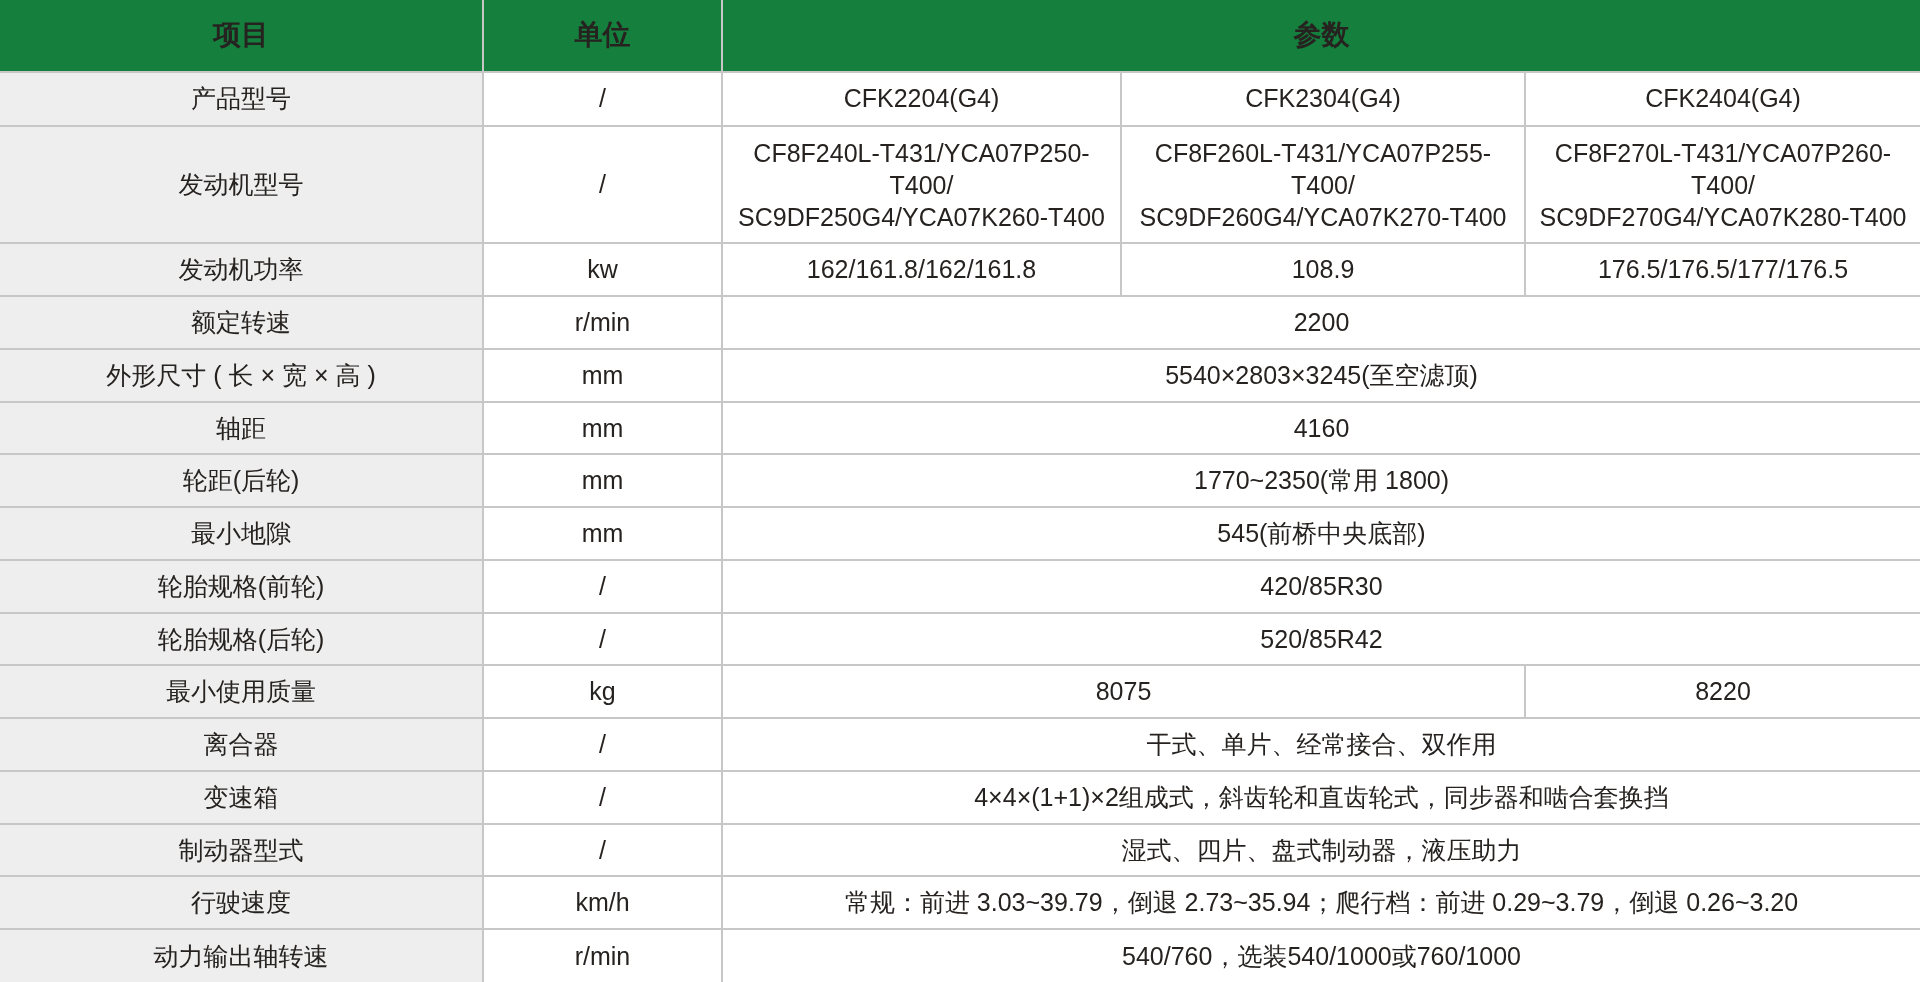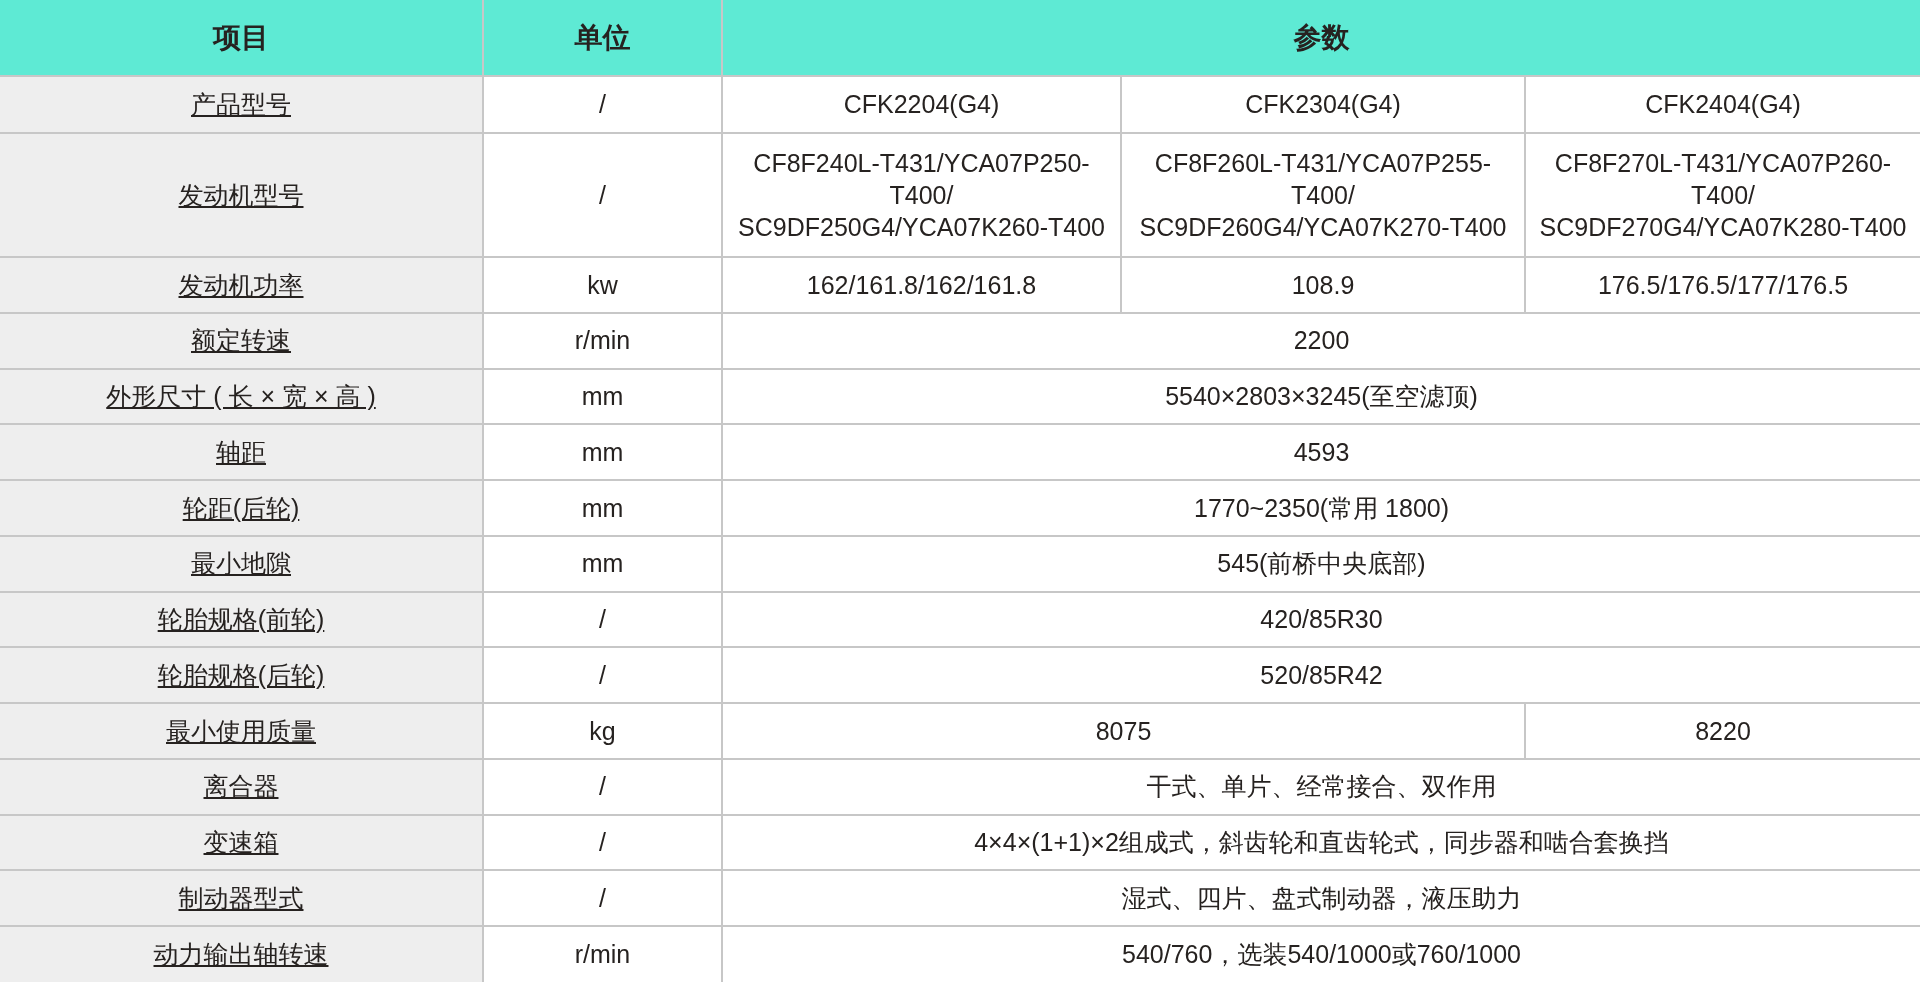--- a/index.html
+++ b/index.html
@@ -28,32 +28,31 @@
     padding: 0 10px;
     overflow: hidden;
   }
   
   table.spec-table tr:first-child > * { border-top: 0; }
   table.spec-table tr > *:first-child { border-left: 0; }
   table.spec-table tr > *:last-child  { border-right: 0; }
   table.spec-table tr:last-child > *  { border-bottom: 0; }
 
   table.spec-table th {
-    background: #5eead4;
+    background: #15803d;
     font-size: 28px;
     font-weight: bold;
     height: 59px;
   }
   table.spec-table td {
     font-size: 25px;
     background: #ffffff;
   }
   table.spec-table td.label {
     background: #eeeeee;
-    text-decoration: underline;
   }
   table.spec-table tr { height: 44px; }
   table.spec-table tr.row-product { height: 45px; }
   table.spec-table tr.row-engine-model { height: 84px; }
   td.preline {
     white-space: pre-line;
     line-height: 32px;
     font-size: 24px;
     padding: 0 4px;
   }
@@ -113,21 +112,21 @@
 
   <tr>
     <td class="label">外形尺寸 ( 长 × 宽 × 高 )</td>
     <td>mm</td>
     <td colspan="3">5540×2803×3245(至空滤顶)</td>
   </tr>
 
   <tr>
     <td class="label">轴距</td>
     <td>mm</td>
-    <td colspan="3">4593</td>
+    <td colspan="3">4160</td>
   </tr>
 
 
   <tr>
     <td class="label">轮距(后轮)</td>
     <td>mm</td>
     <td colspan="3">1770~2350(常用 1800)</td>
   </tr>
 
   <tr>
@@ -167,20 +166,25 @@
     <td>/</td>
     <td colspan="3">4×4×(1+1)×2组成式，斜齿轮和直齿轮式，同步器和啮合套换挡</td>
   </tr>
 
   <tr>
     <td class="label">制动器型式</td>
     <td>/</td>
     <td colspan="3">湿式、四片、盘式制动器，液压助力</td>
   </tr>
 
+  <tr>
+    <td class="label">行驶速度</td>
+    <td>km/h</td>
+    <td colspan="3">常规：前进 3.03~39.79，倒退 2.73~35.94；爬行档：前进 0.29~3.79，倒退 0.26~3.20</td>
+  </tr>
 
 
   <tr>
     <td class="label">动力输出轴转速</td>
     <td>r/min</td>
     <td colspan="3">540/760，选装540/1000或760/1000</td>
   </tr>
 </tbody>
   </table>
 

